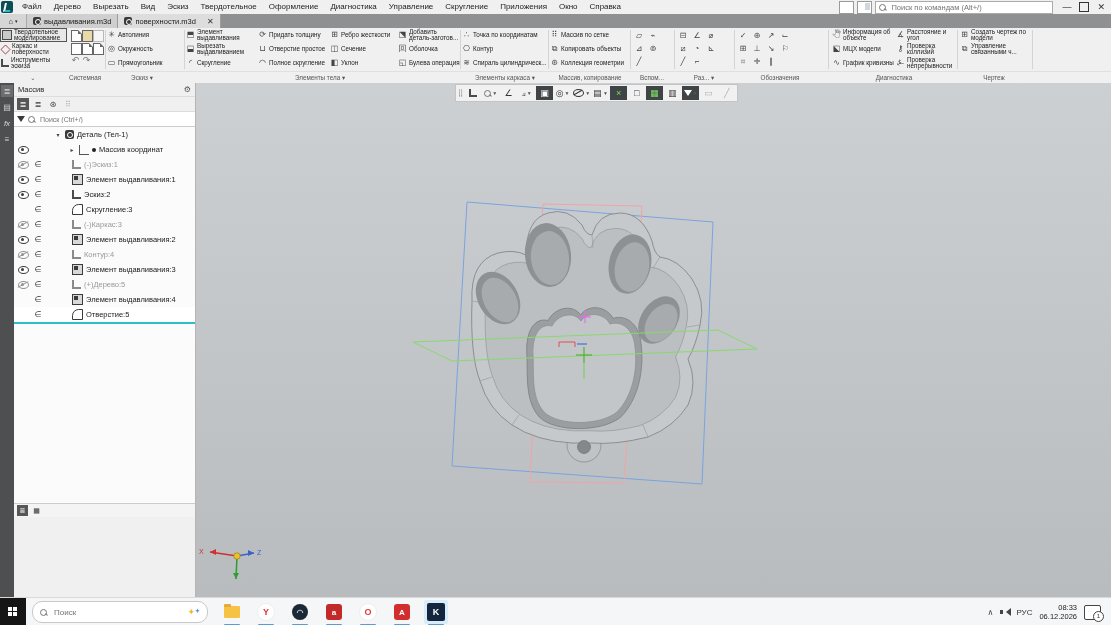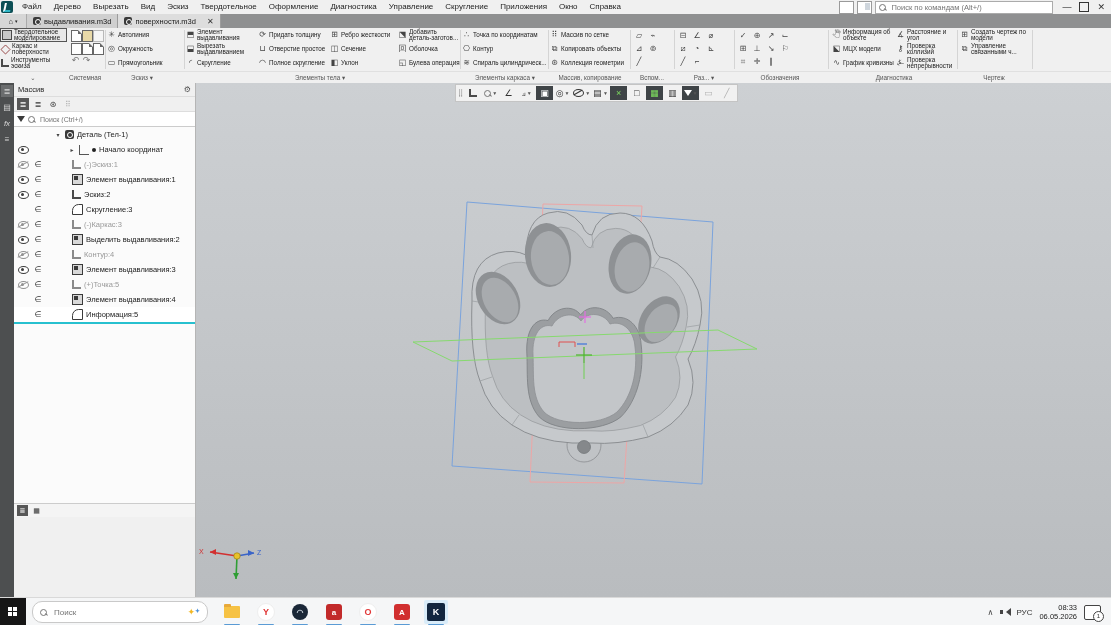--- a/index.html
+++ b/index.html
@@ -451,21 +451,21 @@
       </div>
       <div class="trow">
         <span class="eyec">
             <span class="eye"></span>
           </span>
         <span class="memb"></span>
         <span style="width:18px"></span>
         <span class="exp">▸</span>
         <span class="ti ti-origin"></span>
         <span class="bullet"></span>
-        <span class="tlabel">Начало координат</span>
+        <span class="tlabel">Массив координат</span>
       </div>
       <div class="trow dim">
         <span class="eyec">
             <span class="eye off"></span>
           </span>
         <span class="memb">∈</span>
         <span style="width:22px"></span>
         <span class="ti ti-sketch"></span>
         <span class="tlabel">(-)Эскиз:1</span>
       </div>
@@ -503,21 +503,21 @@
         <span class="ti ti-sketch"></span>
         <span class="tlabel">(-)Каркас:3</span>
       </div>
       <div class="trow">
         <span class="eyec">
             <span class="eye"></span>
           </span>
         <span class="memb">∈</span>
         <span style="width:22px"></span>
         <span class="ti ti-extr"></span>
-        <span class="tlabel">Выделить выдавливания:2</span>
+        <span class="tlabel">Элемент выдавливания:2</span>
       </div>
       <div class="trow dim">
         <span class="eyec">
             <span class="eye off"></span>
           </span>
         <span class="memb">∈</span>
         <span style="width:22px"></span>
         <span class="ti ti-sketch"></span>
         <span class="tlabel">Контур:4</span>
       </div>
@@ -530,35 +530,35 @@
         <span class="ti ti-extr"></span>
         <span class="tlabel">Элемент выдавливания:3</span>
       </div>
       <div class="trow dim">
         <span class="eyec">
             <span class="eye off"></span>
           </span>
         <span class="memb">∈</span>
         <span style="width:22px"></span>
         <span class="ti ti-sketch"></span>
-        <span class="tlabel">(+)Точка:5</span>
+        <span class="tlabel">(+)Дерево:5</span>
       </div>
       <div class="trow">
         <span class="eyec"></span>
         <span class="memb">∈</span>
         <span style="width:22px"></span>
         <span class="ti ti-extr"></span>
         <span class="tlabel">Элемент выдавливания:4</span>
       </div>
       <div class="trow sel">
         <span class="eyec"></span>
         <span class="memb">∈</span>
         <span style="width:22px"></span>
         <span class="ti ti-fil"></span>
-        <span class="tlabel">Информация:5</span>
+        <span class="tlabel">Отверстие:5</span>
       </div>
     </div>
     <div class="tp-foot">
       <span class="tbtn pressed">≣</span>
       <span class="tbtn">▦</span>
     </div>
   </div>
 
   <div class="viewport">
     <svg width="915" height="514" viewBox="0 0 915 514">
@@ -712,21 +712,21 @@
       <span class="tapp active">
           <span class="ic-kompas">K</span>
         </span>
     </div>
     <div class="tray">
       <span class="chev">∧</span>
       <span class="spk"></span>
       <span>РУС</span>
       <div class="clock">
         <div>08:33</div>
-        <div>06.05.2026</div>
+        <div>06.12.2026</div>
       </div>
       <span class="notif">
           <span class="bdg">1</span>
         </span>
     </div>
   </div>
 
 </div>
 
 </body></html>

